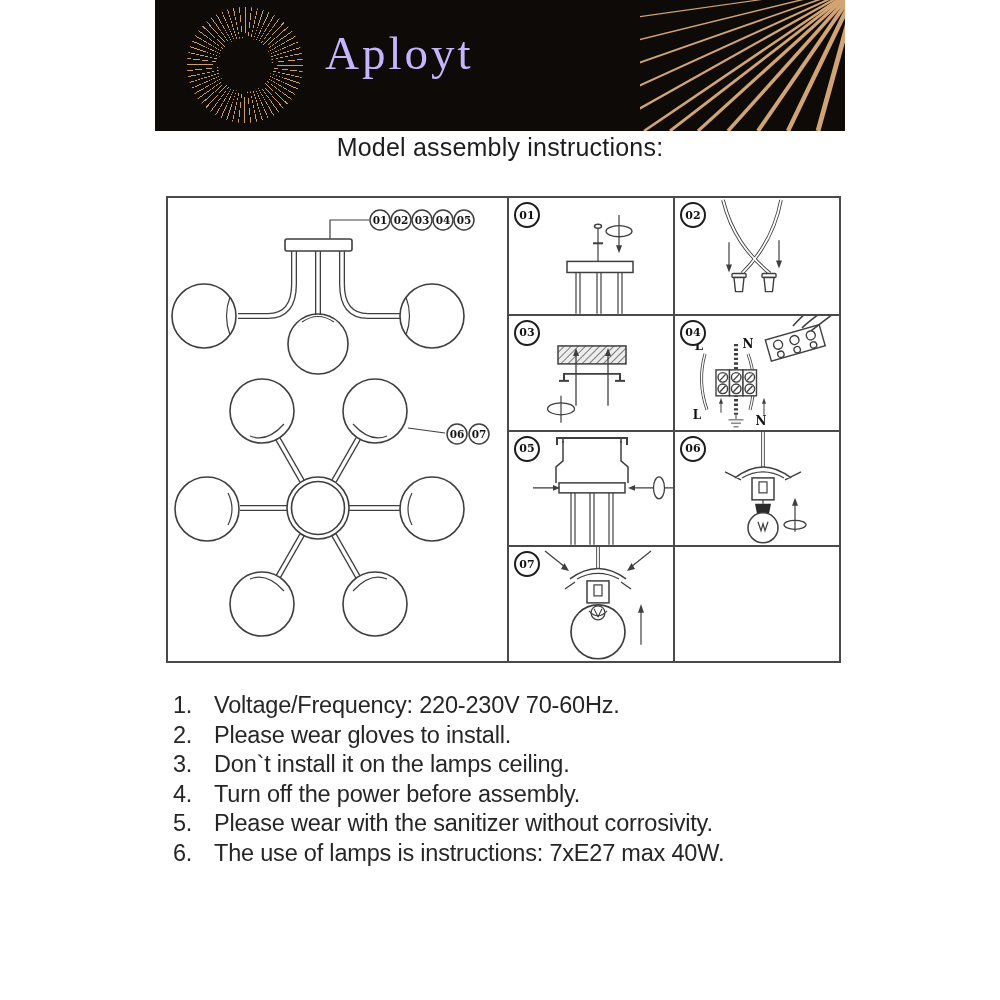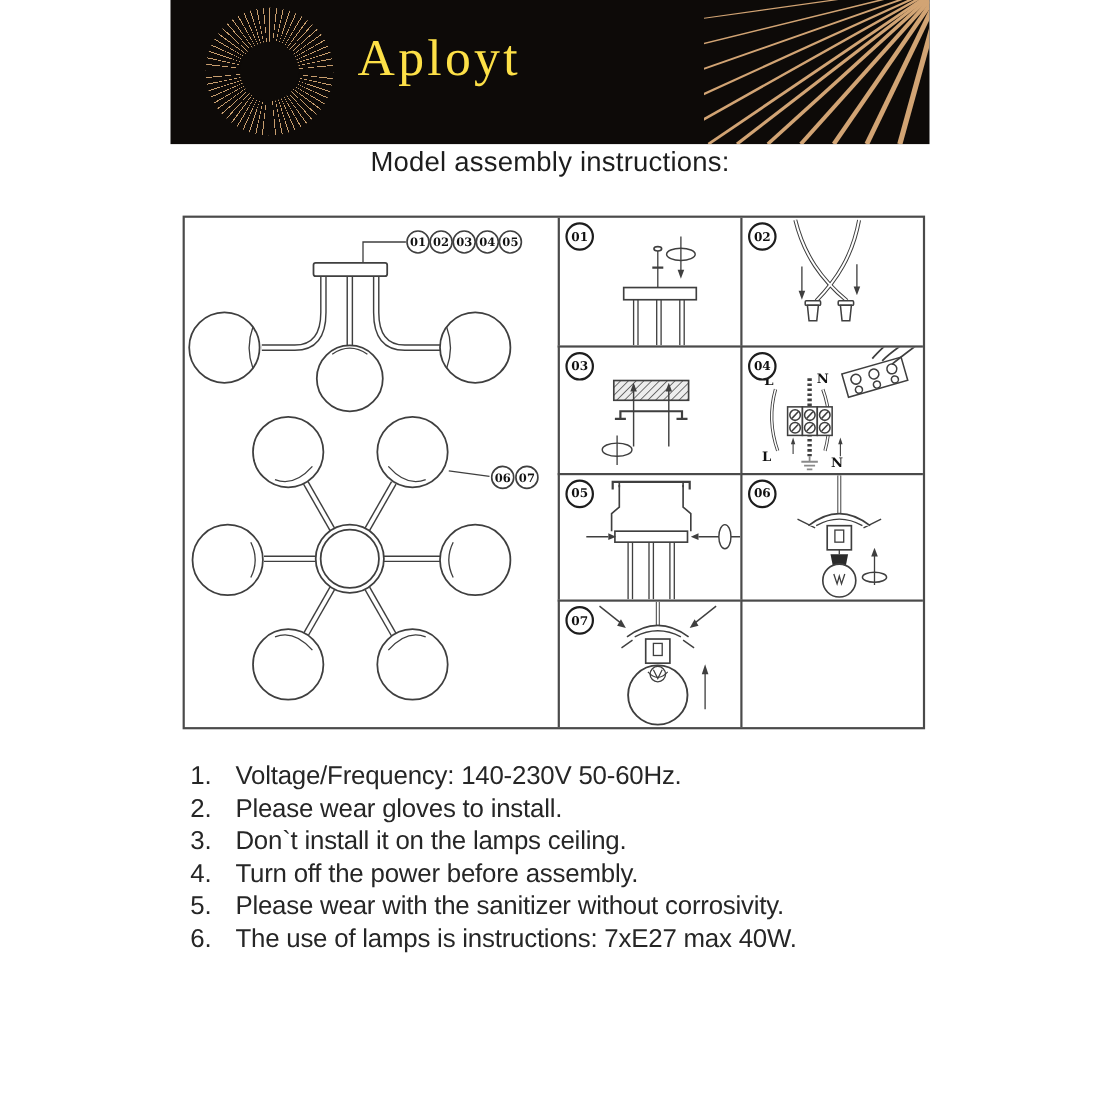--- a/index.html
+++ b/index.html
@@ -4,21 +4,21 @@
 <style>
   html,body{margin:0;padding:0;background:#fff;}
   #page{position:relative;width:1000px;height:1000px;background:#fff;overflow:hidden;
         font-family:"Liberation Sans",sans-serif;outline:1px solid #e4e4e4;}
   
   .banner{position:absolute;left:155px;top:0;width:690px;height:131px;background:#0d0a08;overflow:hidden;}
   .sunburst{position:absolute;left:32px;top:7px;width:116px;height:116px;border-radius:50%;
             background:repeating-conic-gradient(#c89e6e 0deg 0.9deg,transparent 0.9deg 6deg);}
   .sunburst::after{content:"";position:absolute;inset:31px;border-radius:50%;background:#0d0a08;}
   .brand{position:absolute;left:170px;top:26px;font-family:"Liberation Serif",serif;
-         font-size:47px;font-weight:400;color:#fde047;letter-spacing:3px;}
+         font-size:47px;font-weight:400;color:#c4b5fd;letter-spacing:3px;}
   .rays{position:absolute;right:0;top:0;width:205px;height:131px;}
   
   .title-wrap{position:absolute;left:0;top:133px;width:1000px;text-align:center;color:#1d1d1d;}
   .title-line{font-size:25px;line-height:28px;letter-spacing:0.2px;}
   
   .sheet{position:absolute;left:166px;top:196px;width:675px;height:467px;box-sizing:border-box;
          border:2px solid #4a4a4a;display:grid;grid-template-columns:339px 166px 166px;
          grid-template-rows:repeat(4,1fr);background:#fff;}
   .overview{grid-column:1;grid-row:1/5;position:relative;}
   .cell{position:relative;border-left:2px solid #4a4a4a;box-sizing:border-box;}
@@ -341,21 +341,21 @@
         </g>
       </svg>
     </div>
 
     <div class="cell rt"></div>
   </div>
 
   <div class="notes">
     <div class="note">
       <span class="note-num">1.</span>
-      <span class="note-text">Voltage/Frequency: 140-230V 50-60Hz.</span>
+      <span class="note-text">Voltage/Frequency: 220-230V 70-60Hz.</span>
     </div>
     <div class="note">
       <span class="note-num">2.</span>
       <span class="note-text">Please wear gloves to install.</span>
     </div>
     <div class="note">
       <span class="note-num">3.</span>
       <span class="note-text">Don`t install it on the lamps ceiling.</span>
     </div>
     <div class="note">

